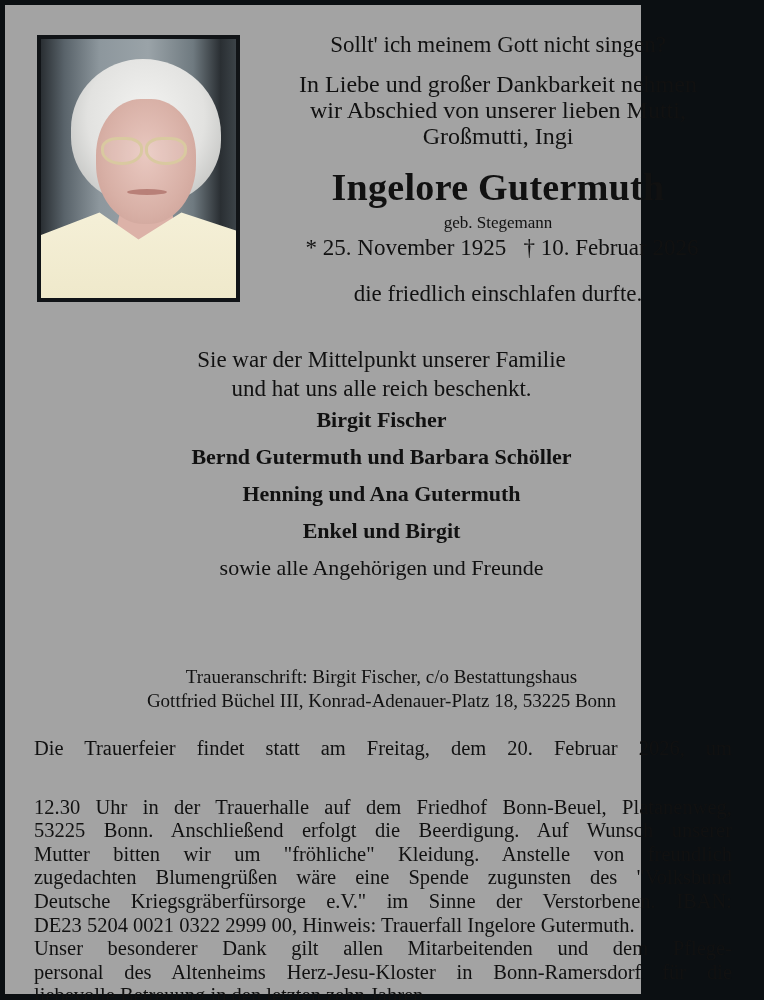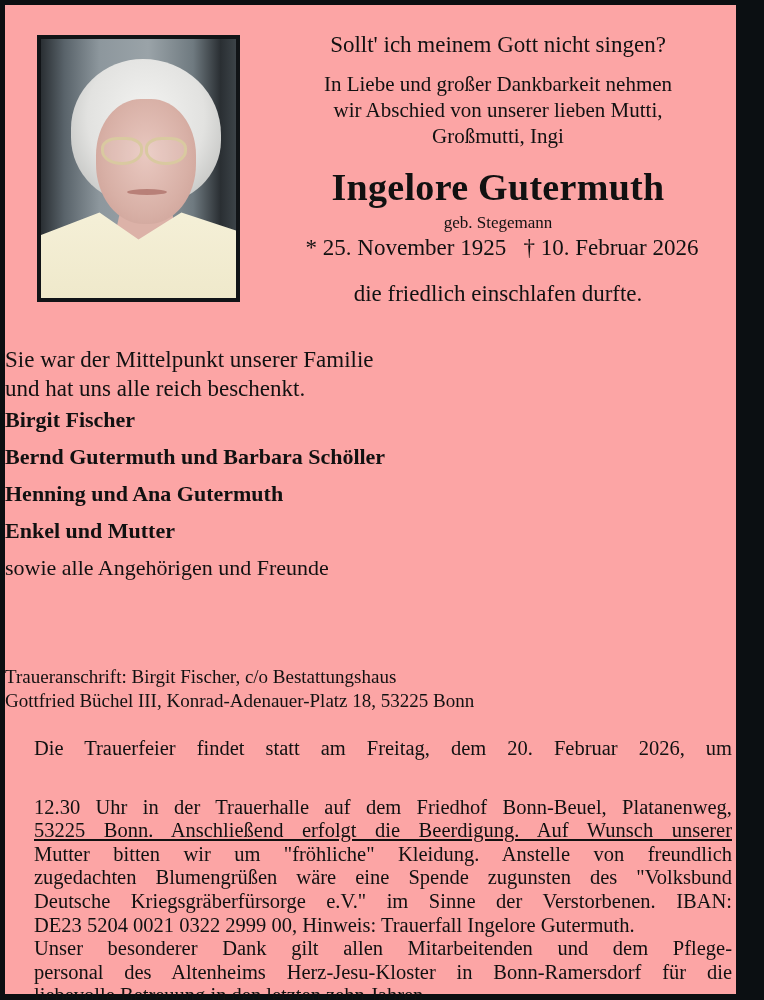--- a/index.html
+++ b/index.html
@@ -6,22 +6,22 @@
   body {
     width: 764px; height: 1000px;
     background: #0b0f12;
     font-family: "Liberation Serif", "DejaVu Serif", serif;
     color: #111;
     overflow: hidden;
   }
   .card {
     position: absolute;
     left: 5px; top: 5px;
-    width: 731px; height: 989px;
-    background: #fca5a5;
+    width: 636px; height: 989px;
+    background: #a3a3a3;
   }
   .photo-frame {
     position: absolute;
     left: 32px; top: 30px;
     width: 203px; height: 267px;
     background: #111417;
     box-sizing: border-box;
     padding: 4px;
   }
   .photo {
@@ -59,27 +59,27 @@
     position: absolute; left: 72px; top: 175px; width: 66px; height: 50px;
     background: #dcb2a8;
     clip-path: polygon(10% 0, 90% 0, 100% 60%, 50% 100%, 0 60%);
   }
 
   .top-text {
     position: absolute; left: 258px; top: 0; width: 470px;
     text-align: center;
   }
   .verse { position: absolute; left: 0; width: 470px; top: 26px; font-size: 23px; line-height: 28px; }
-  .intro { position: absolute; left: 0; width: 470px; top: 66px; font-size: 21px; line-height: 26px; }
+  .intro { position: absolute; left: 0; width: 470px; top: 66px; font-size: 24px; line-height: 26px; }
   .name { position: absolute; left: 0; width: 470px; top: 156px; font-size: 38px; font-weight: bold; line-height: 52px; letter-spacing: 0.3px; }
   .maiden { position: absolute; left: 0; width: 470px; top: 208px; font-size: 17px; line-height: 20px; }
   .dates { position: absolute; left: 4px; width: 470px; top: 228px; font-size: 23px; line-height: 30px; }
   .sleep { position: absolute; left: 0; width: 470px; top: 274px; font-size: 23px; line-height: 30px; }
 
-  .center-block { position: absolute; left: 0; width: 753px; }
+  .center-block { position: absolute; left: 0; width: 753px; text-align: center; }
   .tribute { top: 340px; font-size: 23px; line-height: 29px; }
   .mourners { top: 396px; font-size: 22px; line-height: 37px; }
   .mourners .b { font-weight: bold; display: block; }
   .mourners .r { font-weight: normal; display: block; }
   .address { top: 660px; font-size: 19px; line-height: 24px; }
 
   .notice {
     position: absolute; left: 29px; top: 732px; width: 698px;
     font-size: 20.5px; line-height: 23.6px;
     text-align: justify; text-align-last: left;
@@ -123,33 +123,33 @@
 
   <div class="center-block tribute">
     <span class="line">Sie war der Mittelpunkt unserer Familie</span>
     <span class="line">und hat uns alle reich beschenkt.</span>
   </div>
 
   <div class="center-block mourners">
     <span class="b">Birgit Fischer</span>
     <span class="b">Bernd Gutermuth und Barbara Schöller</span>
     <span class="b">Henning und Ana Gutermuth</span>
-    <span class="b">Enkel und Mutter</span>
+    <span class="b">Enkel und Birgit</span>
     <span class="r">sowie alle Angehörigen und Freunde</span>
   </div>
 
   <div class="center-block address">
     <span class="line">Traueranschrift: Birgit Fischer, c/o Bestattungshaus</span>
     <span class="line">Gottfried Büchel III, Konrad-Adenauer-Platz 18, 53225 Bonn</span>
   </div>
 
   <div class="notice">
     <span class="line" style="text-align-last: justify;">Die Trauerfeier findet statt am Freitag, dem 20. Februar 2026, um</span>
     <span class="line" style="text-align-last: justify; margin-top: 35px;">12.30 Uhr in der Trauerhalle auf dem Friedhof Bonn-Beuel, Platanenweg,</span>
-    <span class="line" style="text-align-last: justify; text-decoration: underline;">53225 Bonn. Anschließend erfolgt die Beerdigung. Auf Wunsch unserer</span>
+    <span class="line" style="text-align-last: justify;">53225 Bonn. Anschließend erfolgt die Beerdigung. Auf Wunsch unserer</span>
     <span class="line" style="text-align-last: justify;">Mutter bitten wir um "fröhliche" Kleidung. Anstelle von freundlich</span>
     <span class="line" style="text-align-last: justify;">zugedachten Blumengrüßen wäre eine Spende zugunsten des "Volksbund</span>
     <span class="line" style="text-align-last: justify;">Deutsche Kriegsgräberfürsorge e.V." im Sinne der Verstorbenen. IBAN:</span>
     <span class="line">DE23 5204 0021 0322 2999 00, Hinweis: Trauerfall Ingelore Gutermuth.</span>
     <span class="line" style="text-align-last: justify;">Unser besonderer Dank gilt allen Mitarbeitenden und dem Pflege-</span>
     <span class="line" style="text-align-last: justify;">personal des Altenheims Herz-Jesu-Kloster in Bonn-Ramersdorf für die</span>
     <span class="line">liebevolle Betreuung in den letzten zehn Jahren.</span>
   </div>
 
 </div>

